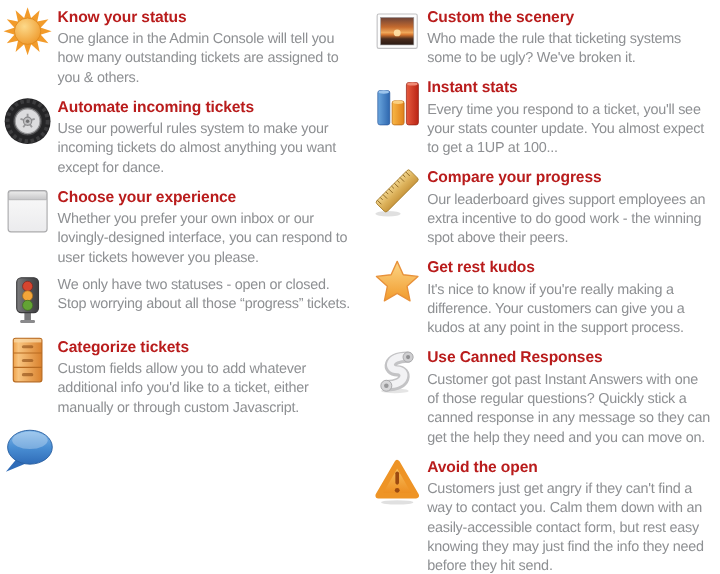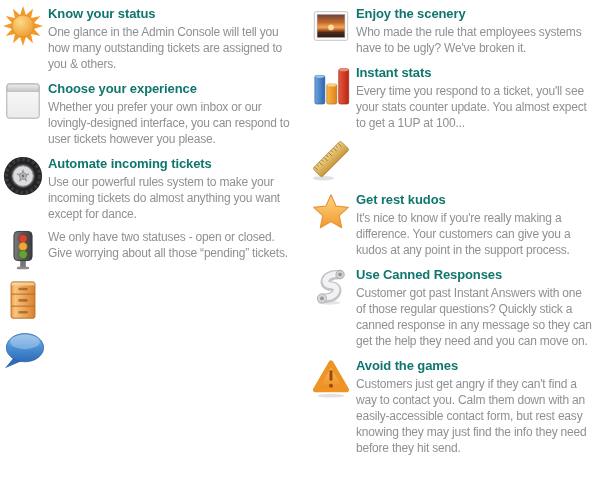--- a/index.html
+++ b/index.html
@@ -10,21 +10,21 @@
   }
   .grid{display:grid;grid-template-columns:300px 300px;padding-top:4px;}
   .col{padding-left:2px;box-sizing:border-box;}
   .col-right{padding-left:10px;}
   .feature{display:flex;margin-bottom:7px;}
   .icon{flex:0 0 46px;padding-top:1px;}
   .icon svg{display:block;}
   .content{flex:1;min-width:0;padding-right:6px;}
   .content h3{
     margin:2px 0 3px;font-size:13px;line-height:15px;font-weight:bold;
-    color:#0f766e;letter-spacing:-0.1px;
+    color:#b91c1c;letter-spacing:-0.1px;
   }
   .content p{
     margin:0;font-size:12px;line-height:16px;color:#8e9093;letter-spacing:-0.2px;
   }
 </style>
 </head>
 <body>
 
 <div class="grid">
   <div class="col">
@@ -56,43 +56,20 @@
         </span>
     <div class="content">
       <h3>Know your status</h3>
       <p>One glance in the Admin Console will tell you how many outstanding tickets are assigned to you &amp; others.</p>
     </div>
   </div>
 
   <div class="feature">
     <span class="icon">
           <svg width="42" height="42" viewBox="0 0 44 44">
-    <defs>
-      <linearGradient id="winb" x1="0" y1="0" x2="0" y2="1">
-                <stop offset="0" stop-color="#fafafa"></stop>
-                <stop offset="1" stop-color="#ebebed"></stop>
-              </linearGradient>
-      <linearGradient id="winh" x1="0" y1="0" x2="0" y2="1">
-                <stop offset="0" stop-color="#ececec"></stop>
-                <stop offset="1" stop-color="#c6c6c8"></stop>
-              </linearGradient>
-    </defs>
-    <rect x="5" y="4" width="34" height="36" rx="2.5" fill="url(#winb)" stroke="#aaaaac"></rect>
-    <path d="M7.5 4.5 h29 a2 2 0 0 1 2 2 V12 H5.5 V6.5 a2 2 0 0 1 2 -2 Z" fill="url(#winh)" stroke="#aaaaac" stroke-width="0.6"></path>
-  </svg>
-        </span>
-    <div class="content">
-      <h3>Choose your experience</h3>
-      <p>Whether you prefer your own inbox or our lovingly-designed interface, you can respond to user tickets however you please.</p>
-    </div>
-  </div>
-
-  <div class="feature">
-    <span class="icon">
-          <svg width="42" height="42" viewBox="0 0 44 44">
     <circle cx="22" cy="22" r="20" fill="#242426"></circle>
     <circle cx="22" cy="22" r="17.5" fill="none" stroke="#3c3c3e" stroke-width="3.4" stroke-dasharray="3 2.4"></circle>
     <circle cx="22" cy="22" r="12.5" fill="#4a4a4c"></circle>
     <circle cx="22" cy="22" r="10.8" fill="#dcdcde" stroke="#99999b"></circle>
     <g stroke="#98989a" stroke-width="1.6">
       <line x1="22" y1="22" x2="22" y2="15.5"></line>
       <line x1="22" y1="22" x2="28.2" y2="20"></line>
       <line x1="22" y1="22" x2="25.8" y2="27.3"></line>
       <line x1="22" y1="22" x2="18.2" y2="27.3"></line>
       <line x1="22" y1="22" x2="15.8" y2="20"></line>
@@ -104,37 +81,60 @@
     <div class="content">
       <h3>Automate incoming tickets</h3>
       <p>Use our powerful rules system to make your incoming tickets do almost anything you want except for dance.</p>
     </div>
   </div>
 
   <div class="feature">
     <span class="icon">
           <svg width="42" height="42" viewBox="0 0 44 44">
     <defs>
+      <linearGradient id="winb" x1="0" y1="0" x2="0" y2="1">
+                <stop offset="0" stop-color="#fafafa"></stop>
+                <stop offset="1" stop-color="#ebebed"></stop>
+              </linearGradient>
+      <linearGradient id="winh" x1="0" y1="0" x2="0" y2="1">
+                <stop offset="0" stop-color="#ececec"></stop>
+                <stop offset="1" stop-color="#c6c6c8"></stop>
+              </linearGradient>
+    </defs>
+    <rect x="5" y="4" width="34" height="36" rx="2.5" fill="url(#winb)" stroke="#aaaaac"></rect>
+    <path d="M7.5 4.5 h29 a2 2 0 0 1 2 2 V12 H5.5 V6.5 a2 2 0 0 1 2 -2 Z" fill="url(#winh)" stroke="#aaaaac" stroke-width="0.6"></path>
+  </svg>
+        </span>
+    <div class="content">
+      <h3>Choose your experience</h3>
+      <p>Whether you prefer your own inbox or our lovingly-designed interface, you can respond to user tickets however you please.</p>
+    </div>
+  </div>
+
+  <div class="feature">
+    <span class="icon">
+          <svg width="42" height="42" viewBox="0 0 44 44">
+    <defs>
               <linearGradient id="tlb" x1="0" y1="0" x2="1" y2="0">
       <stop offset="0" stop-color="#7c7c7e"></stop>
                 <stop offset="0.5" stop-color="#575759"></stop>
                 <stop offset="1" stop-color="#3e3e40"></stop>
               </linearGradient>
             </defs>
     <rect x="19.5" y="31" width="5" height="8.5" fill="#77777 9"></rect>
     <rect x="19.5" y="31" width="5" height="8.5" fill="#777779"></rect>
     <rect x="15.5" y="38.5" width="13" height="2.6" rx="1.2" fill="#8a8a8c"></rect>
     <rect x="12.5" y="1.5" width="19" height="30.5" rx="4" fill="url(#tlb)" stroke="#39393b"></rect>
     <circle cx="22" cy="9" r="4.4" fill="#d5452f" stroke="#7c211a" stroke-width="0.6"></circle>
     <circle cx="22" cy="17.3" r="4.4" fill="#f2a53a" stroke="#a86c16" stroke-width="0.6"></circle>
     <circle cx="22" cy="25.6" r="4.4" fill="#63a335" stroke="#3e6d1e" stroke-width="0.6"></circle>
   </svg>
         </span>
     <div class="content">
-      <p>We only have two statuses - open or closed. Give worrying about all those “pending” tickets.</p>
+      <p>We only have two statuses - open or closed. Stop worrying about all those “progress” tickets.</p>
     </div>
   </div>
 
   <div class="feature">
     <span class="icon">
           <svg width="42" height="42" viewBox="0 0 44 44">
     <defs>
               <linearGradient id="cab" x1="0" y1="0" x2="1" y2="0">
       <stop offset="0" stop-color="#efa24a"></stop>
                 <stop offset="0.18" stop-color="#f8c47f"></stop>
@@ -145,20 +145,24 @@
     <rect x="10" y="2.6" width="24" height="3" fill="#fad9a8" opacity="0.75"></rect>
     <line x1="9.5" y1="14.8" x2="34.5" y2="14.8" stroke="#b76a20" stroke-width="1"></line>
     <line x1="9.5" y1="27.4" x2="34.5" y2="27.4" stroke="#b76a20" stroke-width="1"></line>
     <g fill="#8a4a14" opacity="0.6">
       <rect x="17" y="8" width="10" height="2.8" rx="1.4"></rect>
       <rect x="17" y="20" width="10" height="2.8" rx="1.4"></rect>
       <rect x="17" y="32.4" width="10" height="2.8" rx="1.4"></rect>
     </g>
   </svg>
         </span>
+    <div class="content">
+      <h3>Categorize tickets</h3>
+      <p>Custom fields allow you to add whatever additional info you'd like to a ticket, either manually or through custom Javascript.</p>
+    </div>
   </div>
 
   <div class="feature">
     <span class="icon">
           <svg width="44" height="42" viewBox="0 0 46 44">
     <defs>
               <linearGradient id="bub" x1="0" y1="0" x2="0" y2="1">
       <stop offset="0" stop-color="#7fb6e8"></stop>
                 <stop offset="0.5" stop-color="#4a8fd4"></stop>
                 <stop offset="1" stop-color="#2f6cb8"></stop>
@@ -184,22 +188,22 @@
       <stop offset="0.78" stop-color="#4a2c1e"></stop>
                 <stop offset="1" stop-color="#2a1a12"></stop>
               </linearGradient>
             </defs>
     <rect x="4.5" y="7" width="35" height="30" rx="1.5" fill="#fdfdfd" stroke="#c2c2c4"></rect>
     <rect x="7.5" y="10" width="29" height="24" fill="url(#sky)" stroke="#9a9a9c" stroke-width="0.5"></rect>
     <circle cx="22" cy="23.5" r="3" fill="#ffe3a8" opacity="0.9"></circle>
   </svg>
         </span>
     <div class="content">
-      <h3>Enjoy the scenery</h3>
-      <p>Who made the rule that employees systems have to be ugly? We've broken it.</p>
+      <h3>Custom the scenery</h3>
+      <p>Who made the rule that ticketing systems some to be ugly? We've broken it.</p>
     </div>
   </div>
 
   <div class="feature">
     <span class="icon">
           <svg width="44" height="42" viewBox="0 0 46 44">
     <defs>
       <linearGradient id="bg1" x1="0" y1="0" x2="1" y2="0">
                 <stop offset="0" stop-color="#6aa6de"></stop>
                 <stop offset="1" stop-color="#2d66ae"></stop>
@@ -249,20 +253,24 @@
                 <line x1="15.5" y1="21.5" x2="18.5" y2="21.5"></line>
         <line x1="15.5" y1="25" x2="20.5" y2="25"></line>
                 <line x1="15.5" y1="28.5" x2="18.5" y2="28.5"></line>
         <line x1="15.5" y1="32" x2="20.5" y2="32"></line>
                 <line x1="15.5" y1="35.5" x2="18.5" y2="35.5"></line>
         <line x1="15.5" y1="39" x2="20.5" y2="39"></line>
       </g>
     </g>
   </svg>
         </span>
+    <div class="content">
+      <h3>Compare your progress</h3>
+      <p>Our leaderboard gives support employees an extra incentive to do good work - the winning spot above their peers.</p>
+    </div>
   </div>
 
   <div class="feature">
     <span class="icon">
           <svg width="42" height="42" viewBox="0 0 44 44">
     <defs>
               <linearGradient id="stg" x1="0" y1="0" x2="0" y2="1">
       <stop offset="0" stop-color="#fcd687"></stop>
                 <stop offset="1" stop-color="#f19a2b"></stop>
               </linearGradient>
@@ -303,18 +311,18 @@
       <stop offset="0" stop-color="#fbc968"></stop>
                 <stop offset="1" stop-color="#ec8a1c"></stop>
               </linearGradient>
             </defs>
     <path d="M22 6 L38.5 34.5 L5.5 34.5 Z" fill="url(#wrn)" stroke="#ee9426" stroke-width="5" stroke-linejoin="round"></path>
     <rect x="20.4" y="13.5" width="3.2" height="11.5" rx="1.6" fill="#9c4a10"></rect>
     <circle cx="22" cy="30" r="2.1" fill="#9c4a10"></circle>
   </svg>
         </span>
     <div class="content">
-      <h3>Avoid the games</h3>
+      <h3>Avoid the open</h3>
       <p>Customers just get angry if they can't find a way to contact you. Calm them down with an easily-accessible contact form, but rest easy knowing they may just find the info they need before they hit send.</p>
     </div>
   </div>
 </div>
 </div>
 
 </body></html>

